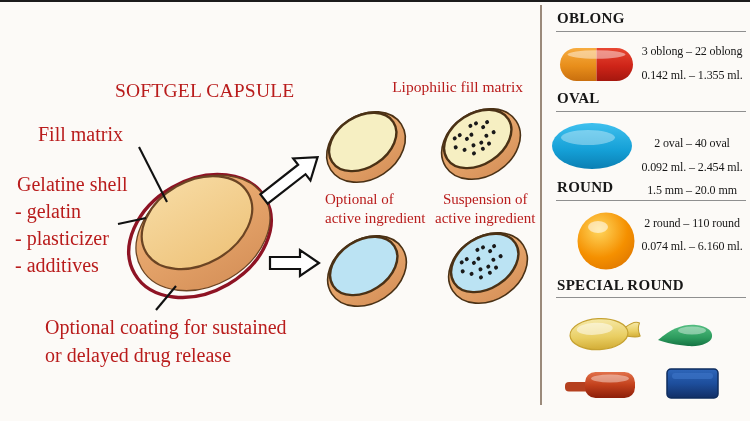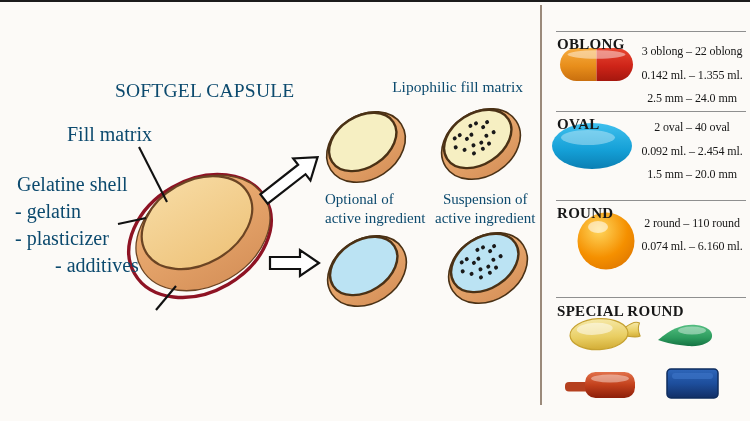--- a/index.html
+++ b/index.html
@@ -1,26 +1,26 @@
 <!DOCTYPE html>
 <html><head>
 <meta charset="utf-8">
 <style>
   html,body{margin:0;padding:0;background:#ffffff;}
   .canvas{position:relative;width:750px;height:421px;background:#FCFAF7;
           font-family:"Liberation Serif",serif;color:#171717;overflow:hidden;}
   .top-rule{position:absolute;top:0;left:0;width:750px;height:2px;background:#1c1c1c;}
   .art{position:absolute;left:0;top:0;width:750px;height:421px;}
-  .t{position:absolute;white-space:nowrap;color:#0c4a6e;}
+  .t{position:absolute;white-space:nowrap;color:#b91c1c;}
   .big{font-size:20px;}
   .title{font-size:19.5px;letter-spacing:0.2px;}
   .mid-title{font-size:15.5px;text-align:right;}
   .sub{font-size:15px;line-height:18.5px;}
   .coat{font-size:20px;line-height:28px;}
-  .heading{position:absolute;left:557px;font-weight:bold;font-size:15px;letter-spacing:0.3px;white-space:nowrap;margin-top:26px;}
+  .heading{position:absolute;left:557px;font-weight:bold;font-size:15px;letter-spacing:0.3px;white-space:nowrap;}
   .rule{position:absolute;left:556px;width:190px;height:1px;background:#8f8f8f;}
   .divider{position:absolute;left:540px;top:5px;width:2px;height:400px;background:#9B8A7B;}
   .stats{position:absolute;left:636px;width:112px;text-align:center;font-size:12px;
          line-height:23.5px;letter-spacing:-0.1px;}
   .stats.round{line-height:22.5px;}
 </style>
 </head>
 <body>
 
 <div class="canvas">
@@ -169,49 +169,52 @@
       <ellipse cx="45" cy="6.5" rx="19" ry="4" fill="#ffffff" opacity="0.4"></ellipse>
     </g>
 
     <g>
       <rect x="667" y="369" width="51" height="29" rx="4" fill="url(#rectG)" stroke="#0E2C5E" stroke-width="1.5"></rect>
       <rect x="672" y="373" width="41" height="6" rx="3" fill="#3A72C4" opacity="0.7"></rect>
     </g>
   </svg>
 
   <div class="t title" style="left:115px;top:80px;">SOFTGEL CAPSULE</div>
-  <div class="t big" style="left:67px;top:123px;">Fill matrix</div>
+  <div class="t big" style="left:38px;top:123px;">Fill matrix</div>
   <div class="t big" style="left:17px;top:173px;">Gelatine shell</div>
   <div class="t big" style="left:15px;top:227px;">- plasticizer</div>
   <div class="t big" style="left:15px;top:200px;">- gelatin</div>
-  <div class="t big" style="left:15px;top:254px;margin-left:40px;">- additives</div>
+  <div class="t big" style="left:15px;top:254px;">- additives</div>
+  <div class="t coat" style="left:45px;top:313px;">
+    <div>Optional coating for sustained</div>
+    <div>or delayed drug release</div>
+  </div>
 
   <div class="t mid-title" style="left:330px;top:78px;width:193px;">Lipophilic fill matrix</div>
   <div class="t sub" style="left:325px;top:190px;">
     <div>Optional of</div>
     <div>active ingredient</div>
   </div>
   <div class="t sub" style="left:435px;top:190px;text-align:center;">
     <div>Suspension of</div>
     <div>active ingredient</div>
   </div>
 
   <div class="divider"></div>
 
   <div class="heading" style="top:10px;">OBLONG</div>
   <div class="rule" style="top:31px;"></div>
   <div class="stats" style="top:40px;">
     <div>3 oblong – 22 oblong</div>
     <div>0.142 ml. – 1.355 ml.</div>
-    <div>2.5 mm – 24.0 mm</div>
   </div>
 
   <div class="heading" style="top:90px;">OVAL</div>
   <div class="rule" style="top:111px;"></div>
-  <div class="stats" style="top:116px;">
+  <div class="stats" style="top:132px;">
     <div>2 oval – 40 oval</div>
     <div>0.092 ml. – 2.454 ml.</div>
     <div>1.5 mm – 20.0 mm</div>
   </div>
 
   <div class="heading" style="top:179px;">ROUND</div>
   <div class="rule" style="top:200px;"></div>
   <div class="stats round" style="top:212px;">
     <div>2 round – 110 round</div>
     <div>0.074 ml. – 6.160 ml.</div>

